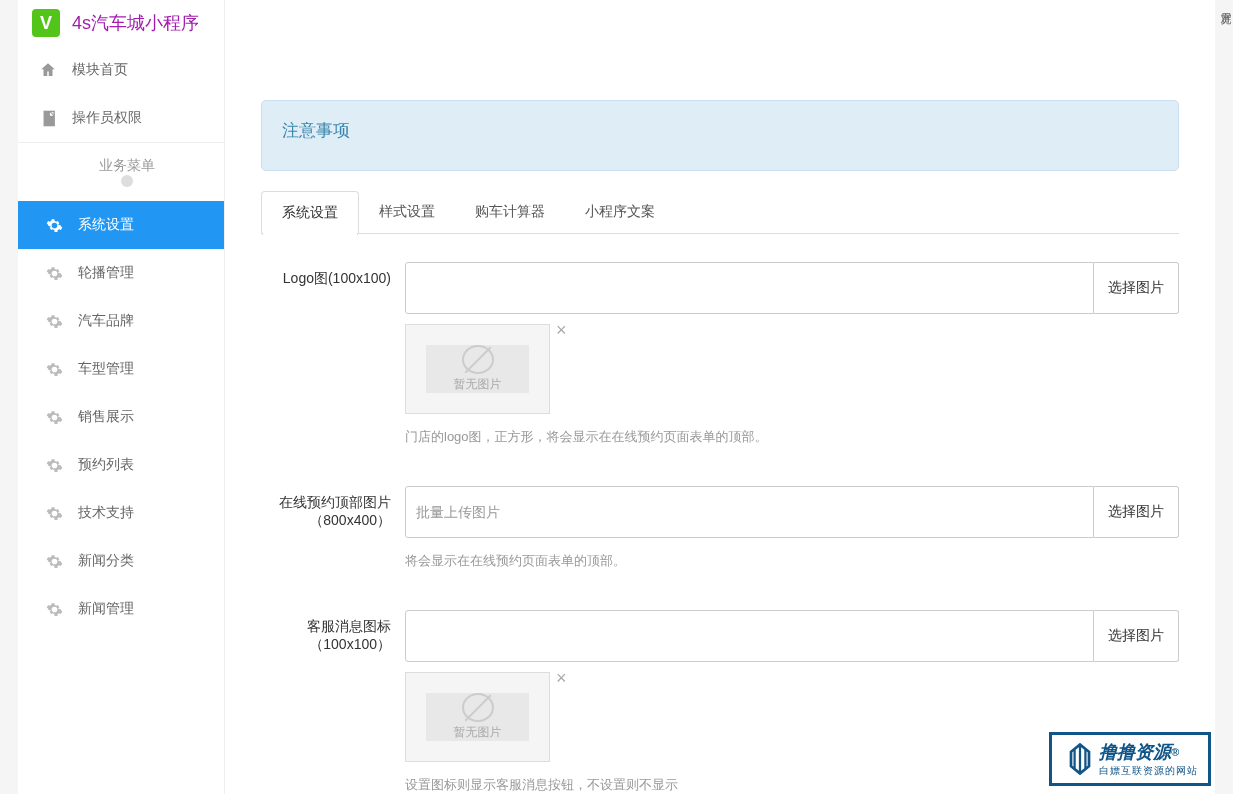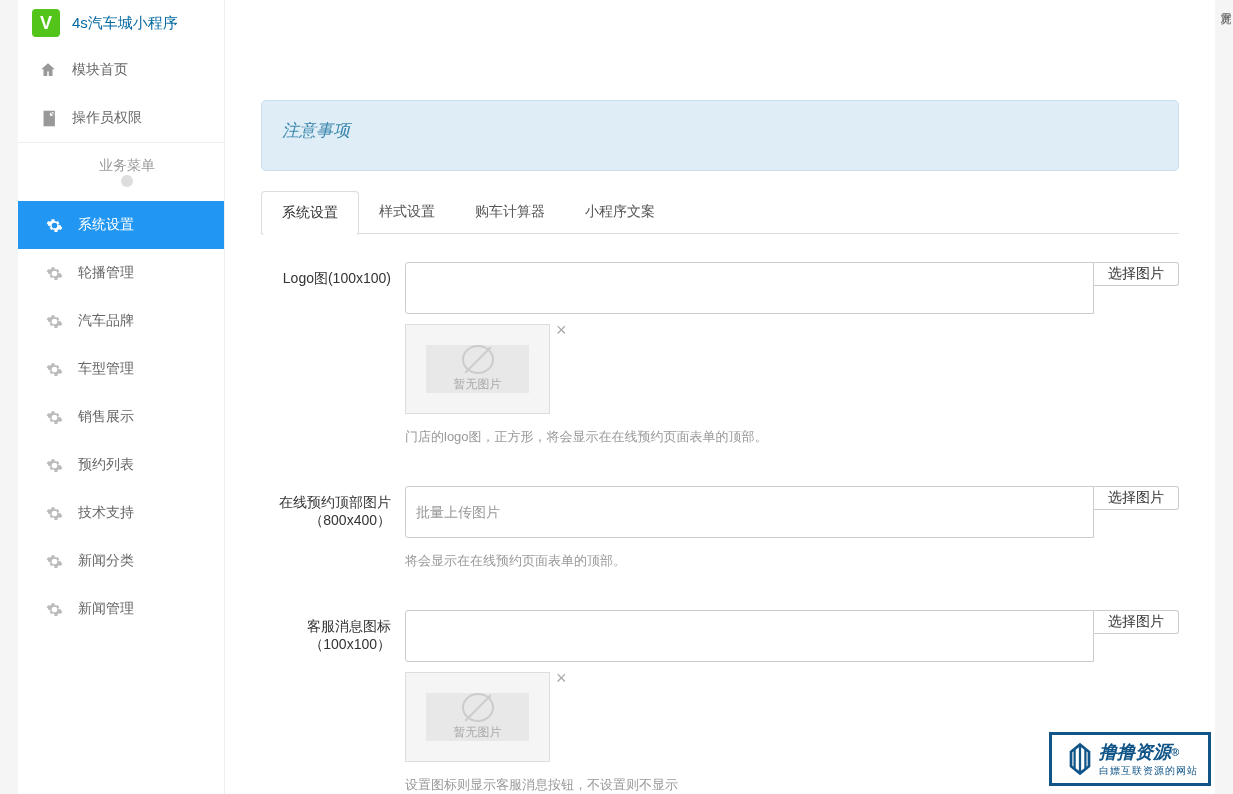--- a/index.html
+++ b/index.html
@@ -3,51 +3,51 @@
   <meta charset="utf-8">
   <style>
     * { margin: 0; padding: 0; box-sizing: border-box; }
     body { font-family: "Microsoft YaHei", Arial, sans-serif; font-size: 14px; color: #333; background: #f5f5f5; }
     
     .app-container { display: flex; min-height: 100vh; background: #fff; margin-left: 18px; margin-right: 18px; position: relative; }
     
     .sidebar { width: 207px; background: #fff; border-right: 1px solid #eee; }
     .sidebar-header { display: flex; align-items: center; padding: 10px 14px; height: 46px; }
     .logo-box { width: 28px; height: 28px; background: #52c41a; border-radius: 4px; display: flex; align-items: center; justify-content: center; color: #fff; font-weight: bold; font-size: 18px; margin-right: 12px; }
-    .app-title { font-size: 15px; color: #0369a1; }
+    .app-title { font-size: 18px; color: #a21caf; }
     
     .nav-item { display: flex; align-items: center; padding: 14px 14px 14px 26px; cursor: pointer; color: #666; }
     .nav-item.primary { padding-left: 20px; }
     .nav-item.active { background: #2196f3; color: #fff; }
     .nav-icon { width: 20px; height: 20px; margin-right: 14px; display: flex; align-items: center; justify-content: center; color: #bbb; }
     .nav-item.active .nav-icon { color: #fff; }
     .nav-item.primary .nav-icon { color: #999; }
     
     .menu-section-header { display: flex; align-items: center; justify-content: space-between; padding: 14px 14px 14px 26px; color: #999; border-top: 1px solid #eee; flex-direction: column; }
     .menu-toggle-dot { width: 12px; height: 12px; border-radius: 50%; background: #ddd; }
     
     .main-content { flex: 1; padding: 100px 36px 36px 36px; position: relative; }
     
-    .alert-box { background: #dfedf7; border: 1px solid #c8e0ee; border-radius: 5px; padding: 18px 20px; margin-bottom: 20px; font-style: italic; }
+    .alert-box { background: #dfedf7; border: 1px solid #c8e0ee; border-radius: 5px; padding: 18px 20px; margin-bottom: 20px; }
     .alert-title { color: #3a87ad; font-size: 17px; margin-bottom: 10px; }
     .alert-text { color: #3a87ad; font-size: 13px; line-height: 1.6; }
     
     .tabs { display: flex; border-bottom: 1px solid #ddd; margin-bottom: 28px; }
     .tab { padding: 12px 20px; cursor: pointer; color: #555; position: relative; }
     .tab.active { color: #333; }
     .tab.active::after { content: ''; position: absolute; bottom: -1px; left: 0; right: 0; height: 2px; background: #fff; border-left: 1px solid #ddd; border-right: 1px solid #ddd; }
     .tab.active { border-top: 1px solid #ddd; border-left: 1px solid #ddd; border-right: 1px solid #ddd; border-radius: 4px 4px 0 0; background: #fff; margin-bottom: -1px; }
     
     .form-row { display: flex; margin-bottom: 16px; align-items: flex-start; }
     .form-label { width: 144px; text-align: right; padding-right: 14px; padding-top: 8px; color: #333; flex-shrink: 0; }
     .form-control-wrap { flex: 1; }
     .input-group { display: flex; }
     .form-input { flex: 1; border: 1px solid #ccc; border-radius: 3px 0 0 3px; height: 52px; padding: 0 10px; font-size: 14px; }
     .form-input::placeholder { color: #999; }
-    .input-btn { border: 1px solid #ccc; border-left: 0; background: #fff; padding: 0 14px; height: 24px; border-radius: 0 3px 3px 0; cursor: pointer; color: #333; font-size: 14px; }
+    .input-btn { border: 1px solid #ccc; border-left: 0; background: #fff; padding: 0 14px; height: 52px; border-radius: 0 3px 3px 0; cursor: pointer; color: #333; font-size: 14px; }
     
     .image-preview-row { display: flex; align-items: flex-start; margin-top: 10px; }
     .image-preview { width: 145px; height: 90px; border: 1px solid #ddd; background: #f5f5f5; display: flex; align-items: center; justify-content: center; position: relative; padding: 20px; }
     .image-placeholder { width: 100%; height: 100%; background: #e8e8e8; display: flex; flex-direction: column; align-items: center; justify-content: center; color: #aaa; font-size: 12px; }
     .placeholder-circle { width: 32px; height: 32px; border: 2px solid #ccc; border-radius: 50%; display: flex; align-items: center; justify-content: center; margin-bottom: 2px; position: relative; }
     .placeholder-circle::after { content: ''; position: absolute; width: 36px; height: 2px; background: #ccc; transform: rotate(-45deg); }
     .remove-x { color: #aaa; font-size: 18px; margin-left: 6px; cursor: pointer; height:16px; line-height: 12px;}
     
     .form-help { color: #999; font-size: 13px; margin-top: 14px; }
     

